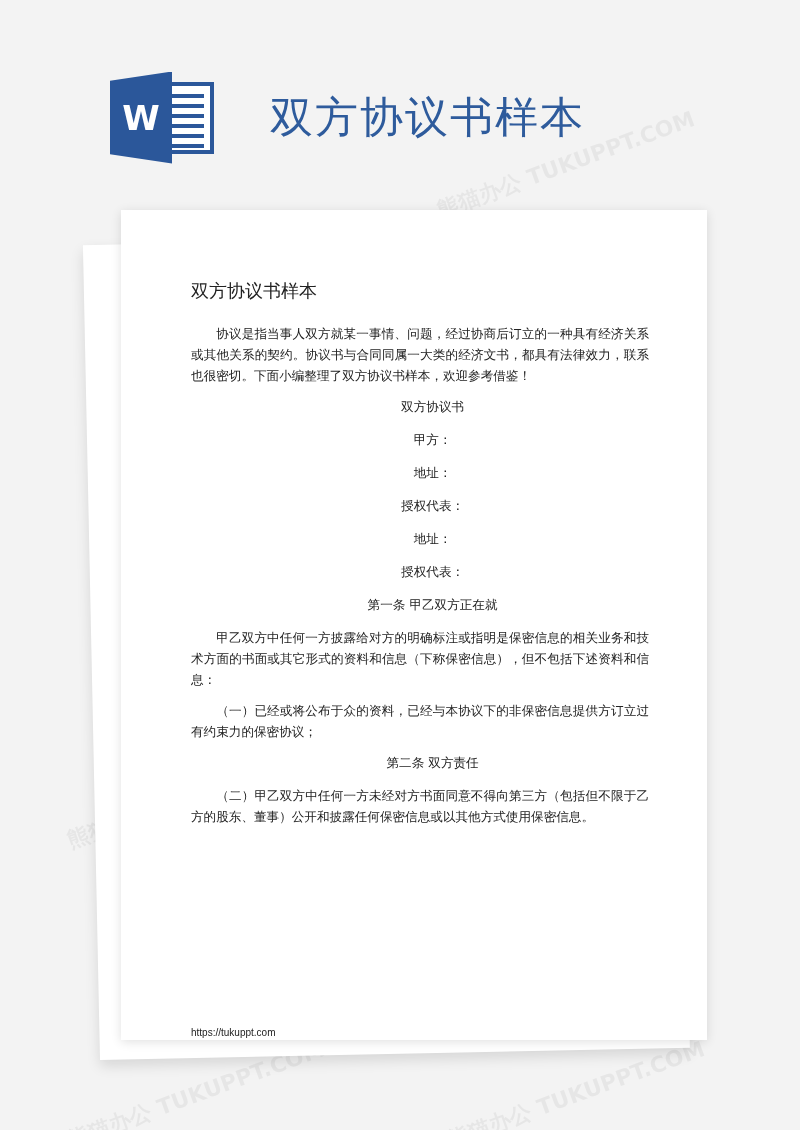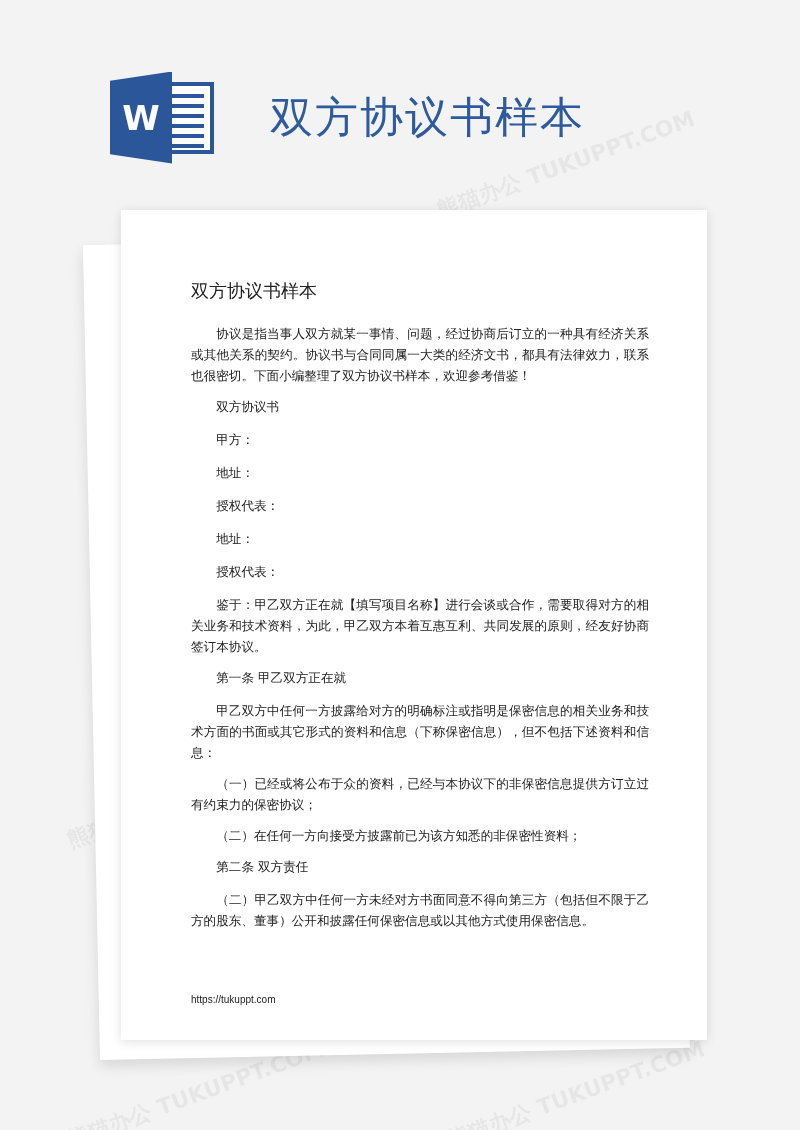--- a/index.html
+++ b/index.html
@@ -15,22 +15,22 @@
        color:#fff; font-family:"DejaVu Sans","Liberation Sans",sans-serif; font-weight:bold; font-size:34px; }
   .header-title { margin-left:55px; font-family:"DejaVu Sans","Liberation Sans",sans-serif; font-size:43px;
        color:#2e5b9c; letter-spacing:2px; }
   .back-page { position:absolute; left:100px; top:245px; width:590px; height:815px; background:#fff;
        transform:rotate(-1.2deg); transform-origin:left bottom; box-shadow:0 6px 14px rgba(0,0,0,0.12); }
   .page { position:absolute; left:121px; top:210px; width:586px; height:830px; background:#fff;
        box-shadow:0 2px 10px rgba(0,0,0,0.12); }
   .content { position:absolute; left:70px; top:70px; width:458px; color:#222; font-size:12.6px; line-height:21px; }
   .doc-title { font-size:18px; margin:0 0 22px 0; color:#222; }
   .para { text-indent:2em; margin:0 0 10px 0; text-align:justify; }
-  .line { text-indent:2em; margin:0 0 12px 0; }
-  .footer-url { position:absolute; left:70px; top:784px; font-family:"Liberation Sans","DejaVu Sans",sans-serif;
+  .line { text-indent:2em; margin:0 0 12px 0;text-align:center; }
+  .footer-url { position:absolute; left:70px; top:817px; font-family:"Liberation Sans","DejaVu Sans",sans-serif;
        font-size:10px; color:#222; }
   .wm { position:absolute; font-family:"DejaVu Sans","Liberation Sans",sans-serif; font-size:22px; color:rgba(0,0,0,0.05);
        transform:rotate(-20deg); font-weight:bold; white-space:nowrap; }
 </style>
 </head>
 <body>
 
 <div class="header">
   <div class="word-icon">
     <div class="doc">
@@ -59,22 +59,20 @@
 <div class="page">
   <div class="content">
     <div class="doc-title">双方协议书样本</div>
     <p class="para">协议是指当事人双方就某一事情、问题，经过协商后订立的一种具有经济关系或其他关系的契约。协议书与合同同属一大类的经济文书，都具有法律效力，联系也很密切。下面小编整理了双方协议书样本，欢迎参考借鉴！</p>
     <p class="line">双方协议书</p>
     <p class="line">甲方：</p>
     <p class="line">地址：</p>
     <p class="line">授权代表：</p>
     <p class="line">地址：</p>
     <p class="line">授权代表：</p>
-    <p class="para">鉴于：甲乙双方正在就【填写项目名称】进行会谈或合作，需要取得对方的相关业务和技术资料，为此，甲乙双方本着互惠互利、共同发展的原则，经友好协商签订本协议。</p>
     <p class="line">第一条 甲乙双方正在就</p>
     <p class="para">甲乙双方中任何一方披露给对方的明确标注或指明是保密信息的相关业务和技术方面的书面或其它形式的资料和信息（下称保密信息），但不包括下述资料和信息：</p>
     <p class="para">（一）已经或将公布于众的资料，已经与本协议下的非保密信息提供方订立过有约束力的保密协议；</p>
-    <p class="para">（二）在任何一方向接受方披露前已为该方知悉的非保密性资料；</p>
     <p class="line">第二条 双方责任</p>
     <p class="para">（二）甲乙双方中任何一方未经对方书面同意不得向第三方（包括但不限于乙方的股东、董事）公开和披露任何保密信息或以其他方式使用保密信息。</p>
   </div>
   <div class="footer-url">https://tukuppt.com</div>
 </div>
 
 </body></html>

